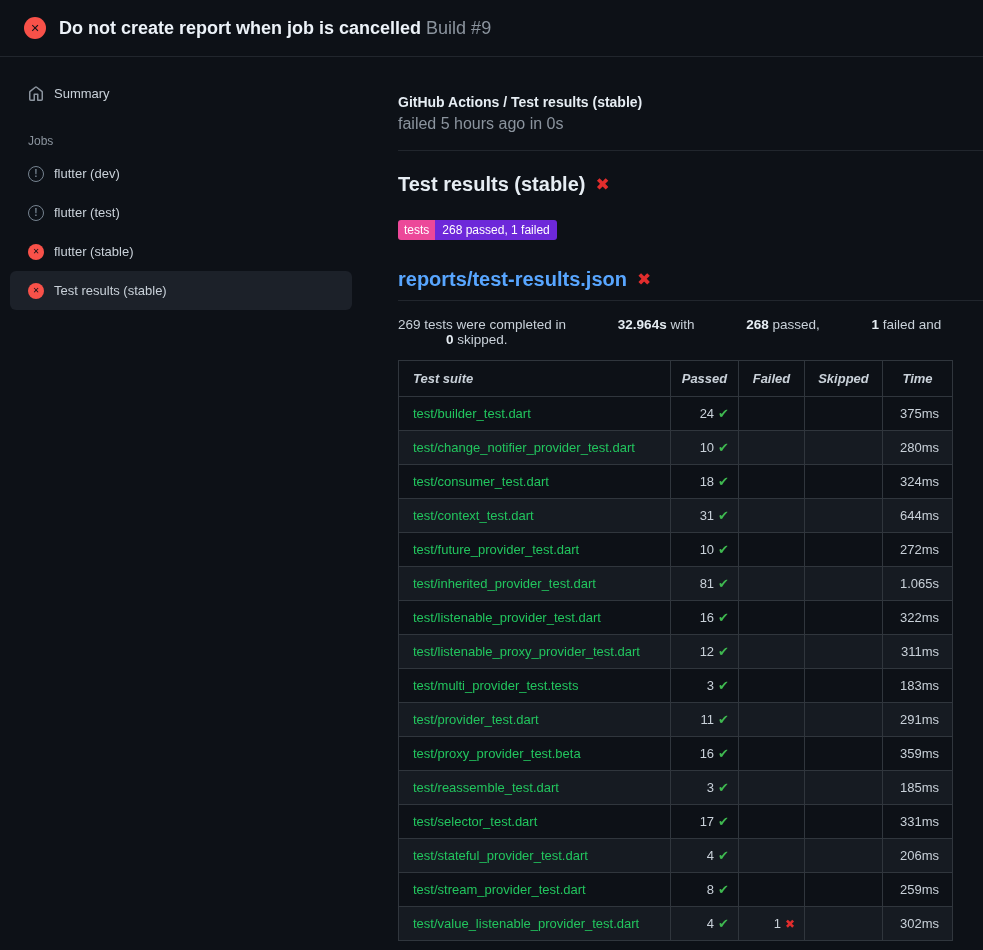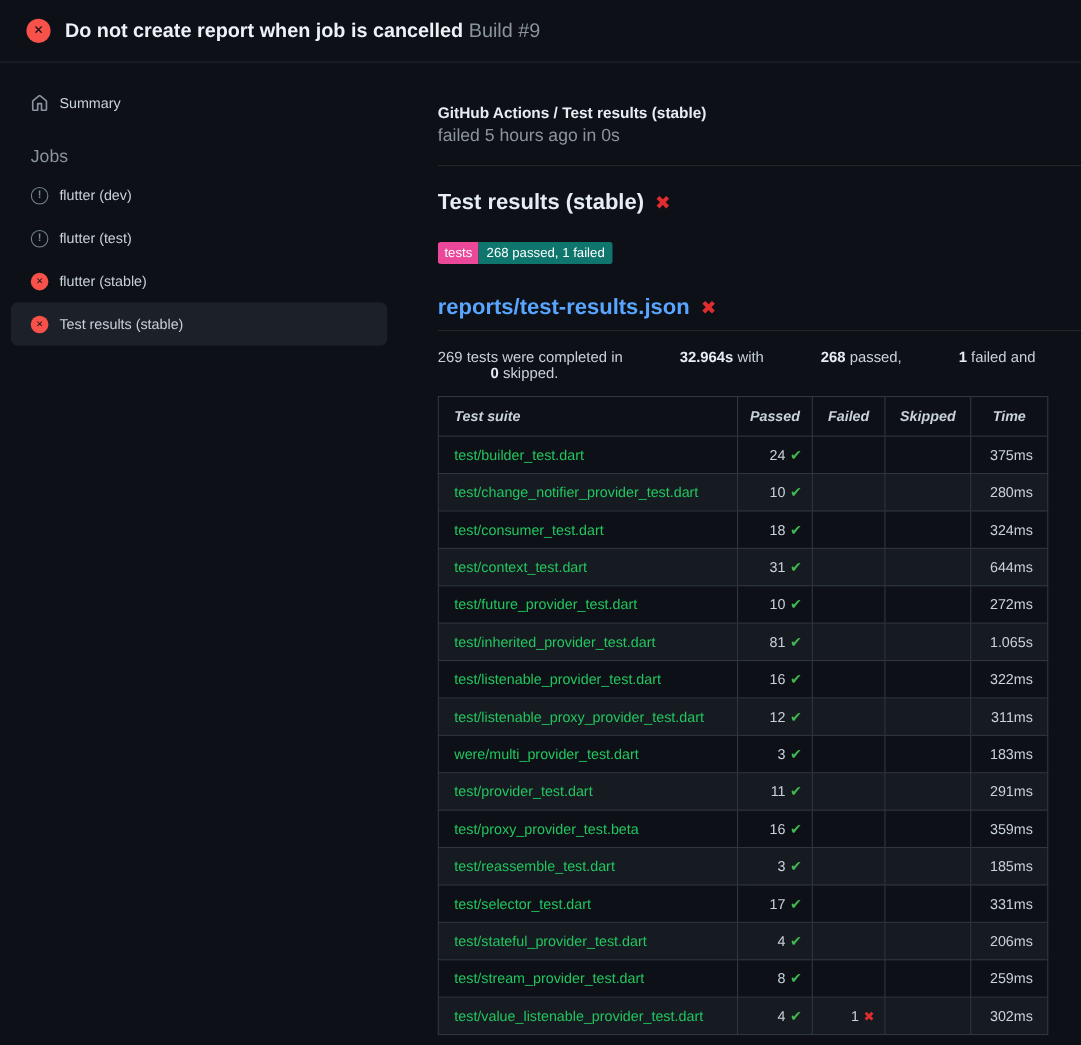--- a/index.html
+++ b/index.html
@@ -17,36 +17,36 @@
   .topbar { display:flex; align-items:center; height:57px; padding:0 24px; border-bottom:1px solid #21262d; gap:13px; }
   .status-circle { width:22px; height:22px; border-radius:50%; background:#f85149; display:inline-flex; align-items:center; justify-content:center; color:#0d1117; font-size:11px; font-weight:700; flex:none; line-height:1; }
   .topbar h1 { font-size:18px; font-weight:700; color:#ecf2f8; white-space:nowrap; }
   .topbar .build { color:#8b949e; font-weight:400; margin-left:5px; }
 
   
   .layout { display:flex; align-items:flex-start; }
   .sidebar { width:372px; flex:none; padding:17px 20px 0 10px; }
   .side-item { display:flex; align-items:center; gap:10px; height:39px; padding:0 18px; border-radius:6px; color:#c9d1d9; cursor:pointer; }
   .side-item.selected { background:#1c2129; }
-  .jobs-label { color:#8b949e; font-size:16px; padding:21px 18px 6px; }
+  .jobs-label { color:#8b949e; font-size:12px; padding:21px 18px 6px; }
   .icon-x-small { width:16px; height:16px; border-radius:50%; background:#f85149; color:#0d1117; display:inline-flex; align-items:center; justify-content:center; font-size:8px; font-weight:700; flex:none; line-height:1; }
   .icon-bang { width:16px; height:16px; border-radius:50%; border:1.5px solid #768390; color:#768390; display:inline-flex; align-items:center; justify-content:center; font-size:10px; font-weight:700; flex:none; line-height:1; }
   .home-icon { flex:none; }
 
   
   .main { flex:1; min-width:0; padding:37px 0 0 26px; }
   .crumb { font-size:14px; font-weight:700; color:#e6edf3; }
   .status-line { font-size:16px; color:#8b949e; margin-top:5px; }
   .divider { border:none; border-top:1px solid #21262d; margin:17px 0 0 0; }
   .section-title { margin-top:21px; font-size:20px; font-weight:700; color:#e6edf3; display:flex; align-items:center; gap:10px; line-height:24px; }
   .red-x { color:#e12d2d; font-size:17px; font-weight:700; line-height:1; }
 
   .badge { display:inline-flex; margin-top:24px; font-size:12px; border-radius:3px; overflow:hidden; line-height:1; }
   .badge-label { background:#ec4899; color:#ffffff; padding:4px 6px; }
-  .badge-value { background:#0f766e; color:#ffffff; padding:4px 7px; }
+  .badge-value { background:#6d28d9; color:#ffffff; padding:4px 7px; }
 
   .report-title { margin-top:27px; font-size:20px; font-weight:700; display:flex; align-items:center; gap:10px; line-height:24px; padding-bottom:9px; border-bottom:1px solid #21262d; }
   .report-title a { color:#58a6ff; }
 
   .summary { margin-top:16px; font-size:13.5px; color:#c9d1d9; }
   .summary strong { color:#e6edf3;margin-left:48px; }
 
   
   .results-table { margin-top:13px; border-collapse:collapse; width:554px; table-layout:fixed; font-size:13px; }
   .results-table th, .results-table td { border:1px solid #30363d; }
@@ -194,21 +194,21 @@
 
   <tr>
     <td class="suite"><a href="#">test/listenable_proxy_provider_test.dart</a></td>
     <td class="passed"><span class="val">12</span><span class="check">✔</span></td>
     <td class="failed"></td>
     <td class="skipped"></td>
     <td class="time">311ms</td>
   </tr>
 
   <tr>
-    <td class="suite"><a href="#">were/multi_provider_test.dart</a></td>
+    <td class="suite"><a href="#">test/multi_provider_test.tests</a></td>
     <td class="passed"><span class="val">3</span><span class="check">✔</span></td>
     <td class="failed"></td>
     <td class="skipped"></td>
     <td class="time">183ms</td>
   </tr>
 
   <tr>
     <td class="suite"><a href="#">test/provider_test.dart</a></td>
     <td class="passed"><span class="val">11</span><span class="check">✔</span></td>
     <td class="failed"></td>

